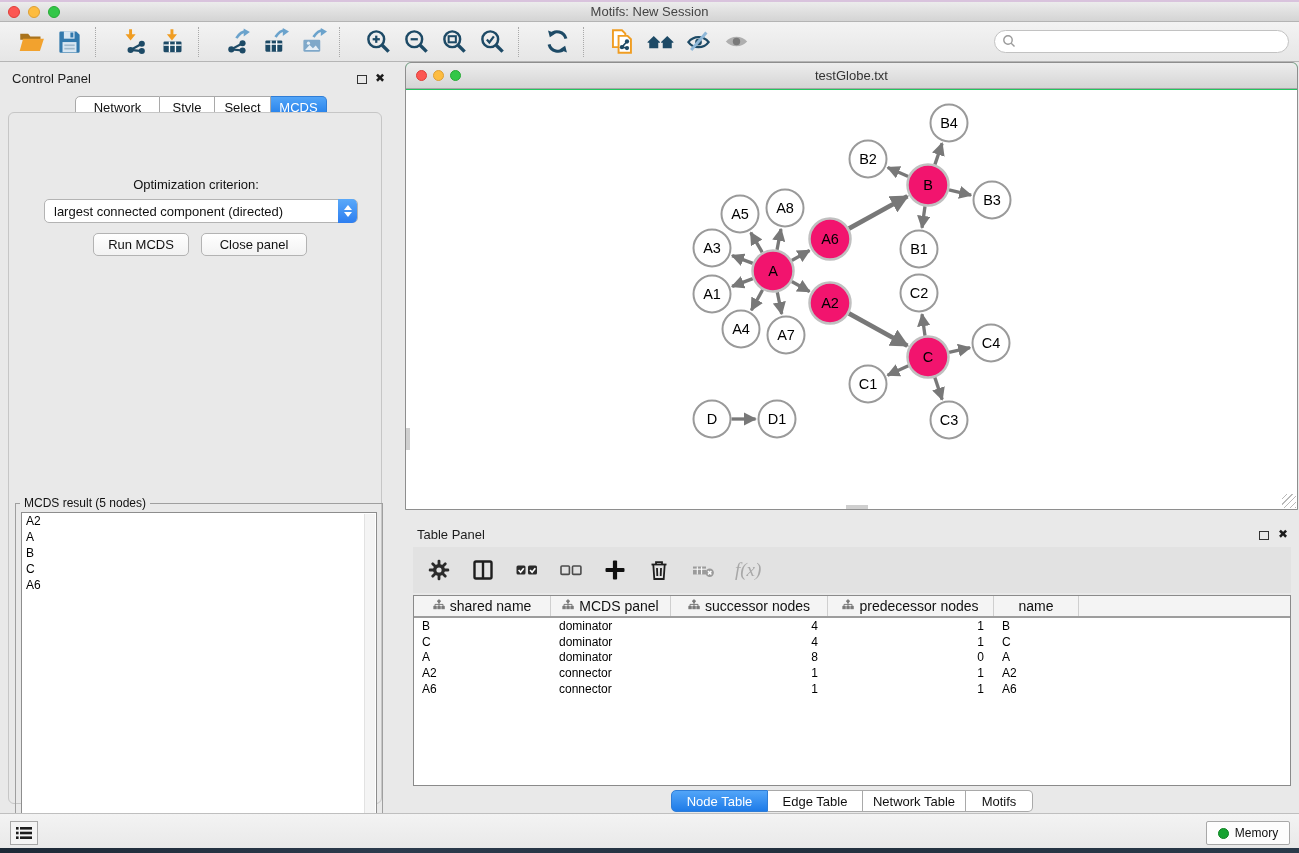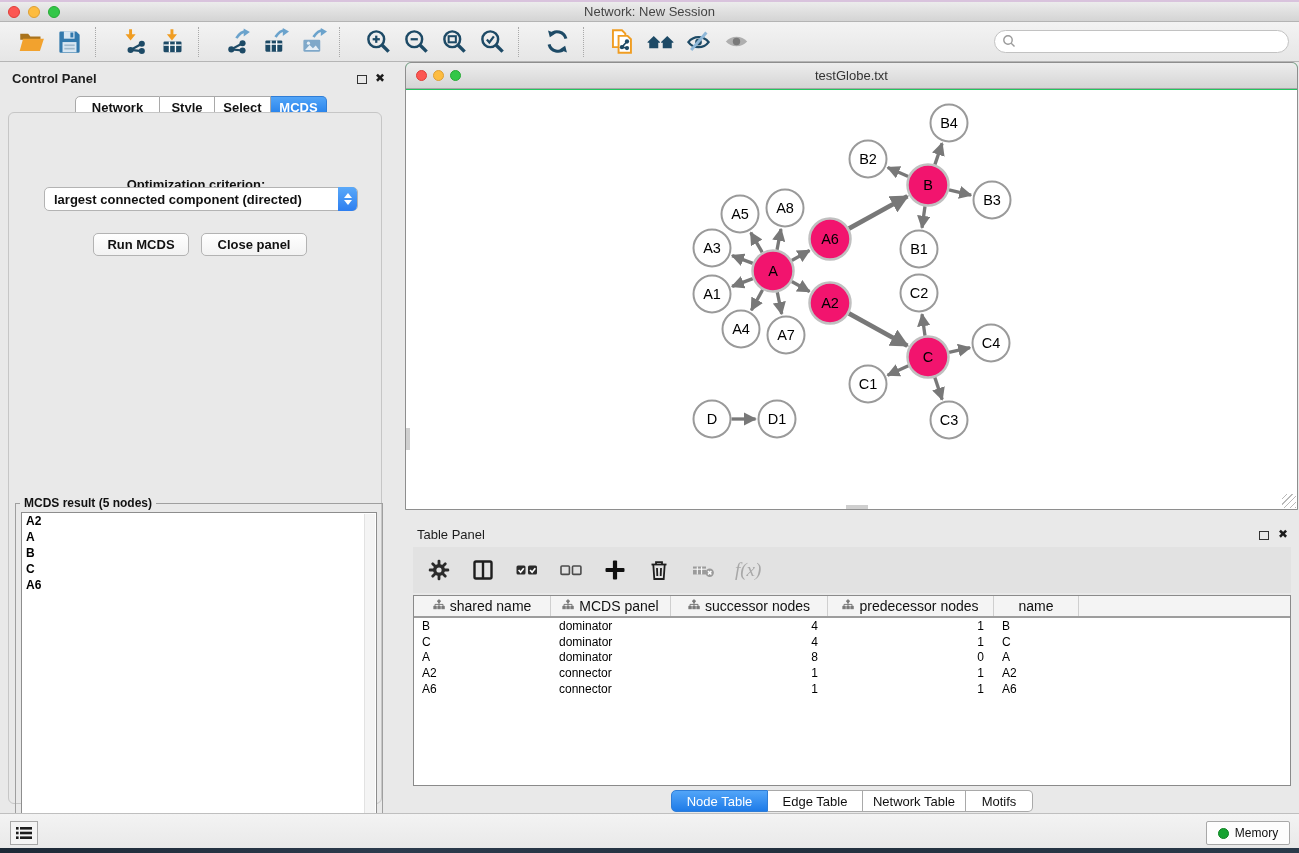--- a/index.html
+++ b/index.html
@@ -28,21 +28,21 @@
   .tbtn { width:38px; height:32px; display:flex; align-items:center; justify-content:center; cursor:pointer; }
   .tbtn svg { width:27px; height:27px; }
   .tbtn.dis { opacity:.9; }
   .tsep { width:14px; height:30px; border-left:1px dotted #a9a9a9; margin:0 6px 0 7px; }
   .search-wrap { position:absolute; right:10px; top:8px; }
   .search-input { width:295px; height:23px; border:1px solid #c2c2c2; border-radius:12px;
     padding-left:26px; font-size:12px; background:#fff; outline:none; color:#333; }
   .search-icon { position:absolute; left:8px; top:4px; }
 
   
-  .control-panel { left:0; top:62px; width:390px; height:750px;font-weight:bold; }
+  .control-panel { left:0; top:62px; width:390px; height:750px; }
   .panel-title { position:absolute; left:12px; top:9px; font-size:13px; color:#1d1d1d; }
   .panel-float { position:absolute; width:10px; height:9px; border:1.5px solid #333; top:13px; }
   .panel-close { position:absolute; font-size:12px; color:#1b1b1b; top:9px; font-family:"DejaVu Sans",sans-serif; }
   .cp-float { left:357px; } .cp-close { left:375px; }
   .seg-bar { position:absolute; display:flex; }
   .seg { height:22px; background:#fff; border:1px solid #a9a9a9; border-left:none;
     display:flex; align-items:center; justify-content:center; font-size:13px; color:#111; cursor:pointer; }
   .seg.first { border-left:1px solid #a9a9a9; border-radius:5px 0 0 5px; }
   .seg.last { border-radius:0 5px 5px 0; }
   .seg.active { background:linear-gradient(#52a5f8,#1e7be8); border-color:#2f7dd6; color:#fff; }
@@ -113,21 +113,21 @@
 <body>
 
 <div class="abs desktop-edge"></div>
 
 <div class="abs titlebar">
   <div class="tl-group">
     <div class="tl red"></div>
     <div class="tl yel"></div>
     <div class="tl grn"></div>
   </div>
-  <div class="titlebar-text">Network: New Session</div>
+  <div class="titlebar-text">Motifs: New Session</div>
 </div>
 
 <div class="abs toolbar">
   <div class="search-wrap">
     <input class="search-input" type="text" placeholder="" style="">
     <svg class="search-icon" width="14" height="14" viewBox="0 0 14 14">
       <circle cx="6" cy="6" r="4.2" fill="none" stroke="#9a9a9a" stroke-width="1.4"></circle>
       <line x1="9.2" y1="9.2" x2="12.5" y2="12.5" stroke="#9a9a9a" stroke-width="1.4"></line>
     </svg>
   </div>
@@ -285,21 +285,21 @@
   <div class="panel-float cp-float"></div>
   <div class="panel-close cp-close">✖</div>
   <div class="seg-bar cp-tabs">
       <div class="seg first" style="width: 85px;">Network</div>
       <div class="seg" style="width: 55px;">Style</div>
       <div class="seg" style="width: 56px;">Select</div>
       <div class="seg last active" style="width: 56px;">MCDS</div>
     </div>
   <div class="cp-body">
     <div class="opt-label" style="left:-8px;top:64px;">Optimization criterion:</div>
-    <div class="opt-select" style="left:35px;top:74px;">
+    <div class="opt-select" style="left:35px;top:86px;">
       <span>largest connected component (directed)</span>
       <span class="opt-stepper">
           <span class="chev-up"></span>
           <span class="chev-dn"></span>
         </span>
     </div>
     <div class="btn btn-run" style="left:84px;top:120px;">Run MCDS</div>
     <div class="btn btn-closepanel" style="left:192px;top:120px;">Close panel</div>
     <div class="groupbox" style="left:6px;top:390px;">
       <div class="groupbox-legend">MCDS result (5 nodes)</div>

